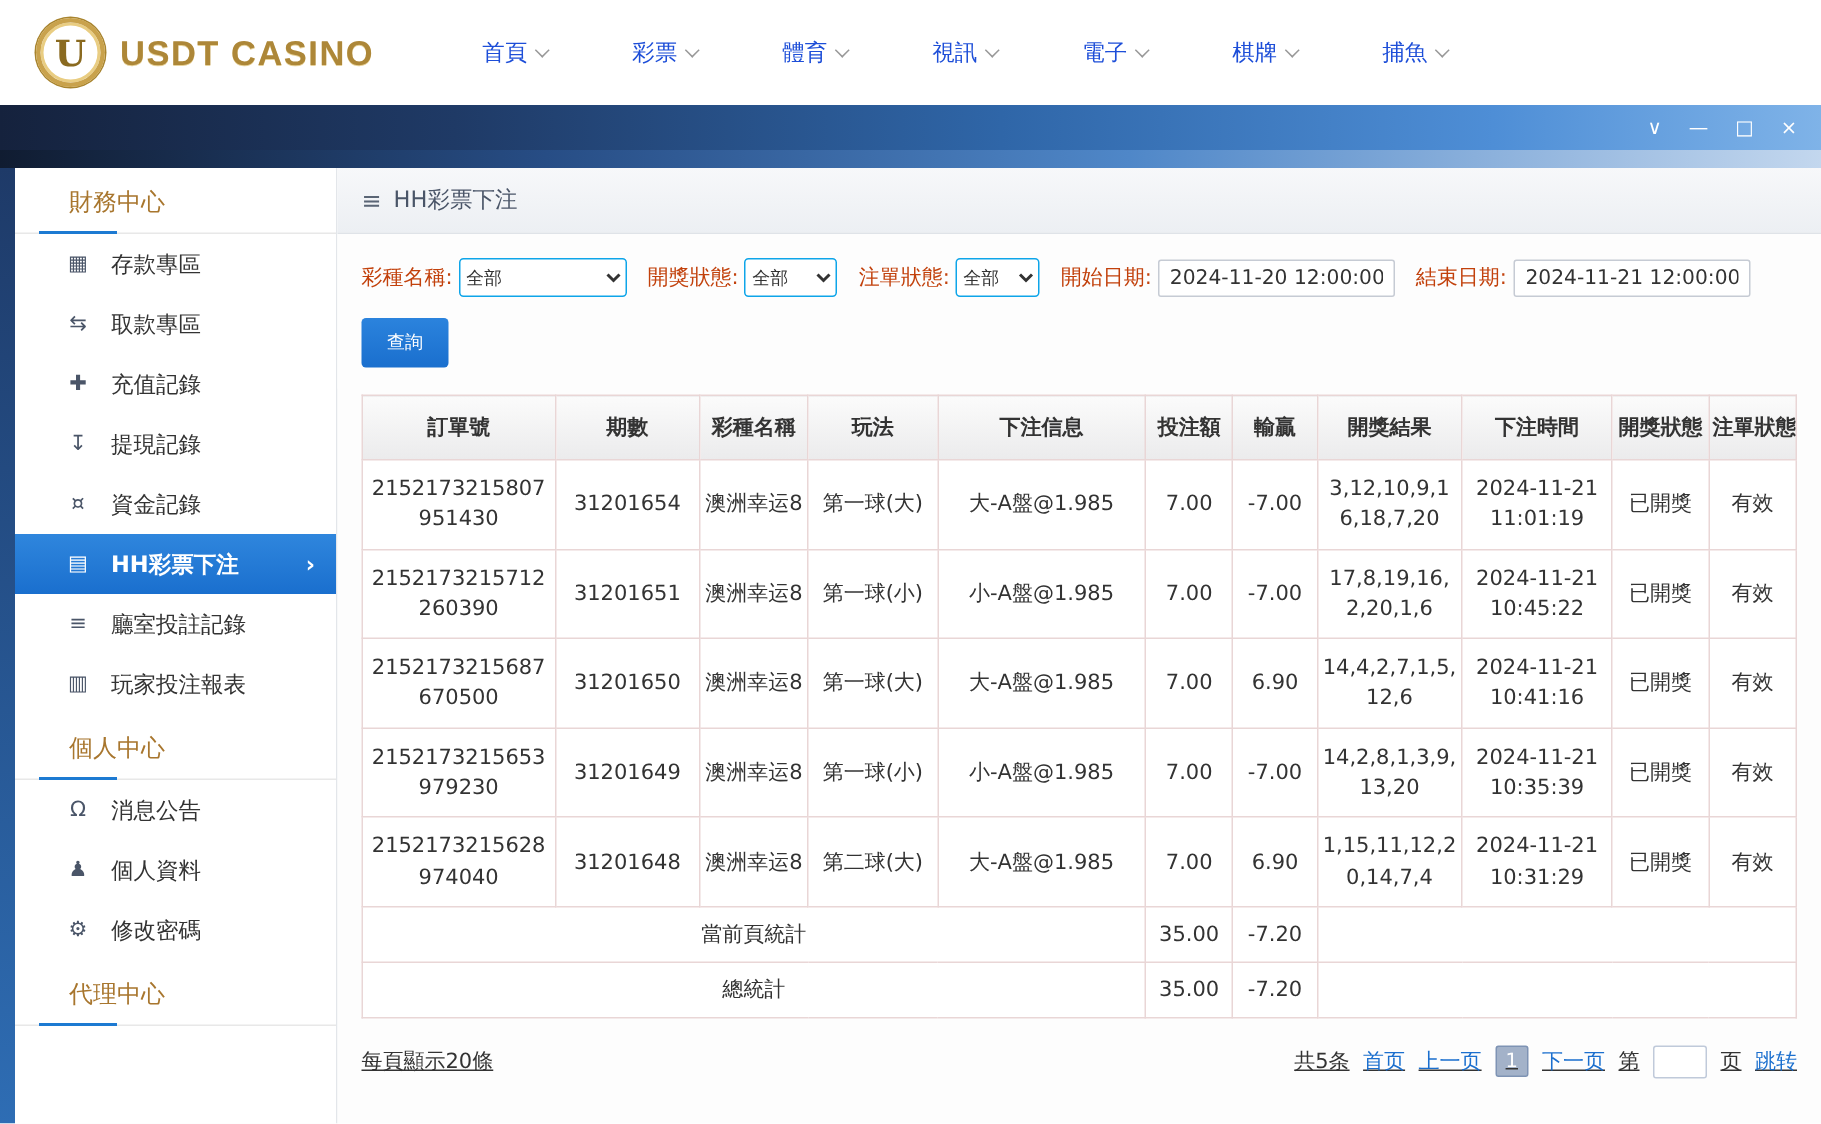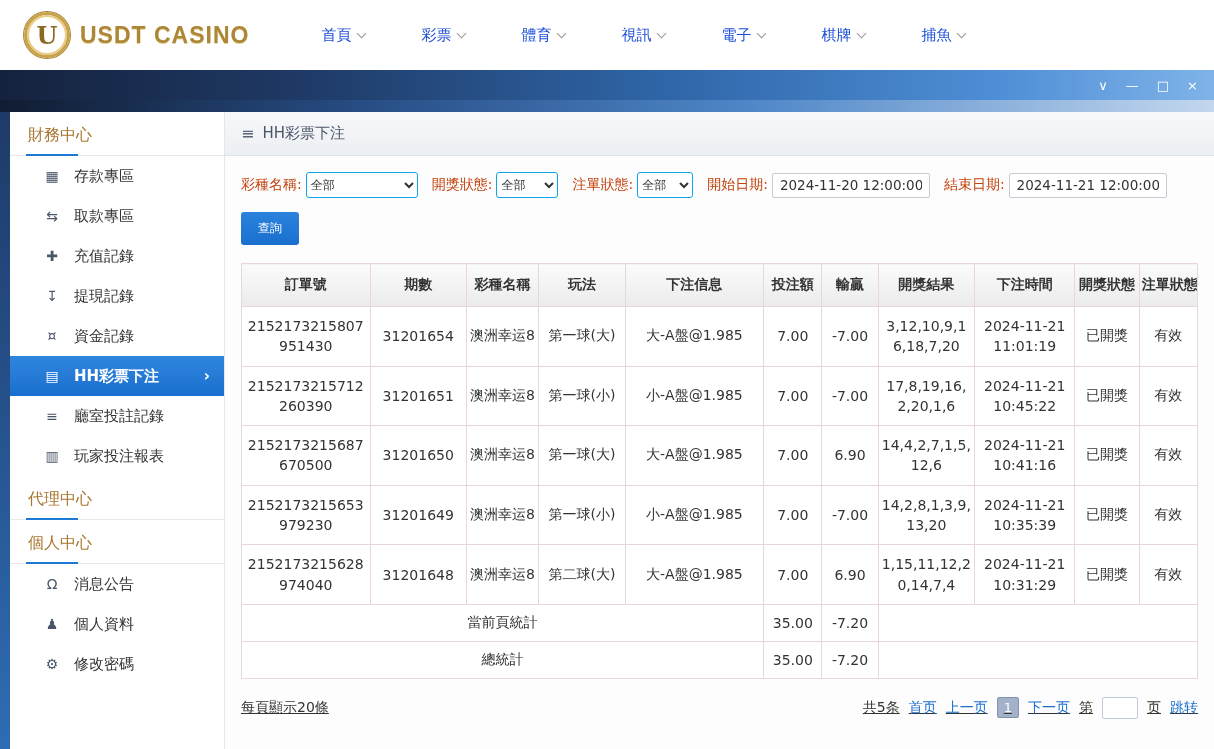--- a/index.html
+++ b/index.html
@@ -31,21 +31,21 @@
   .window-body { flex: 1; display: flex; min-height: 0; }
   .left-edge { width: 10px; flex: 0 0 10px; background: linear-gradient(#1e3a68, #2e6db4); }
 
   
   .sidebar { width: 215px; flex: 0 0 215px; background: #fff; border-right: 1px solid #e3e6ea; overflow: hidden; }
   .sidebar-header { height: 48px; padding: 7px 12px; position: relative; overflow: hidden;
                     background: linear-gradient(120deg, #3cb0ec 0%, #1b7fd6 70%, #2a8fe0 100%); color: #fff; }
   .sh-title { font-size: 16px; font-weight: bold; letter-spacing: 2px; }
   .sh-sub { font-size: 8px; letter-spacing: 1px; color: #d8ecfb; margin-top: 2px; }
   .sh-gamepad { position: absolute; right: 8px; top: 6px; opacity: .8; }
-  .section-title { position: relative; padding: 13px 0 9px 18px; color: #a8762e; font-size: 16px;
+  .section-title { position: relative; padding: 13px 0 9px 36px; color: #a8762e; font-size: 16px;
                    border-bottom: 1px solid #e8e8e8; }
   .section-title::after { content: ""; position: absolute; left: 16px; bottom: -1px; width: 52px; height: 2px; background: #1d7ad2; }
   .side-item { height: 40px; display: flex; align-items: center; padding: 0 14px 0 32px; cursor: pointer;
                color: #333; font-size: 15px; }
   .side-item .icon { width: 20px; text-align: center; margin-right: 12px; font-size: 14px; color: #4a5568; }
   .side-item.active { background: linear-gradient(#2f86dd, #1a6fce); color: #fff; font-weight: bold; }
   .side-item.active .icon { color: #fff; }
   .side-item .arrow { margin-left: auto; font-size: 15px; color: #fff; }
 
   
@@ -170,37 +170,37 @@
           <span class="icon">≡</span>
           <span>廳室投註記錄</span>
         </div>
         <div class="side-item">
           <span class="icon">▥</span>
           <span>玩家投注報表</span>
         </div>
       </div>
 
       <div class="section">
-        <div class="section-title">代理中心</div>
-      </div>
-
-      <div class="section">
         <div class="section-title">個人中心</div>
         <div class="side-item">
           <span class="icon">Ω</span>
           <span>消息公告</span>
         </div>
         <div class="side-item">
           <span class="icon">♟</span>
           <span>個人資料</span>
         </div>
         <div class="side-item">
           <span class="icon">⚙</span>
           <span>修改密碼</span>
         </div>
+      </div>
+
+      <div class="section">
+        <div class="section-title">代理中心</div>
       </div>
     </aside>
 
     <main class="main">
       <div class="breadcrumb-bar">
         <span class="menu-icon">≡</span>
         <span>HH彩票下注</span>
       </div>
 
       <div class="filter-card">

